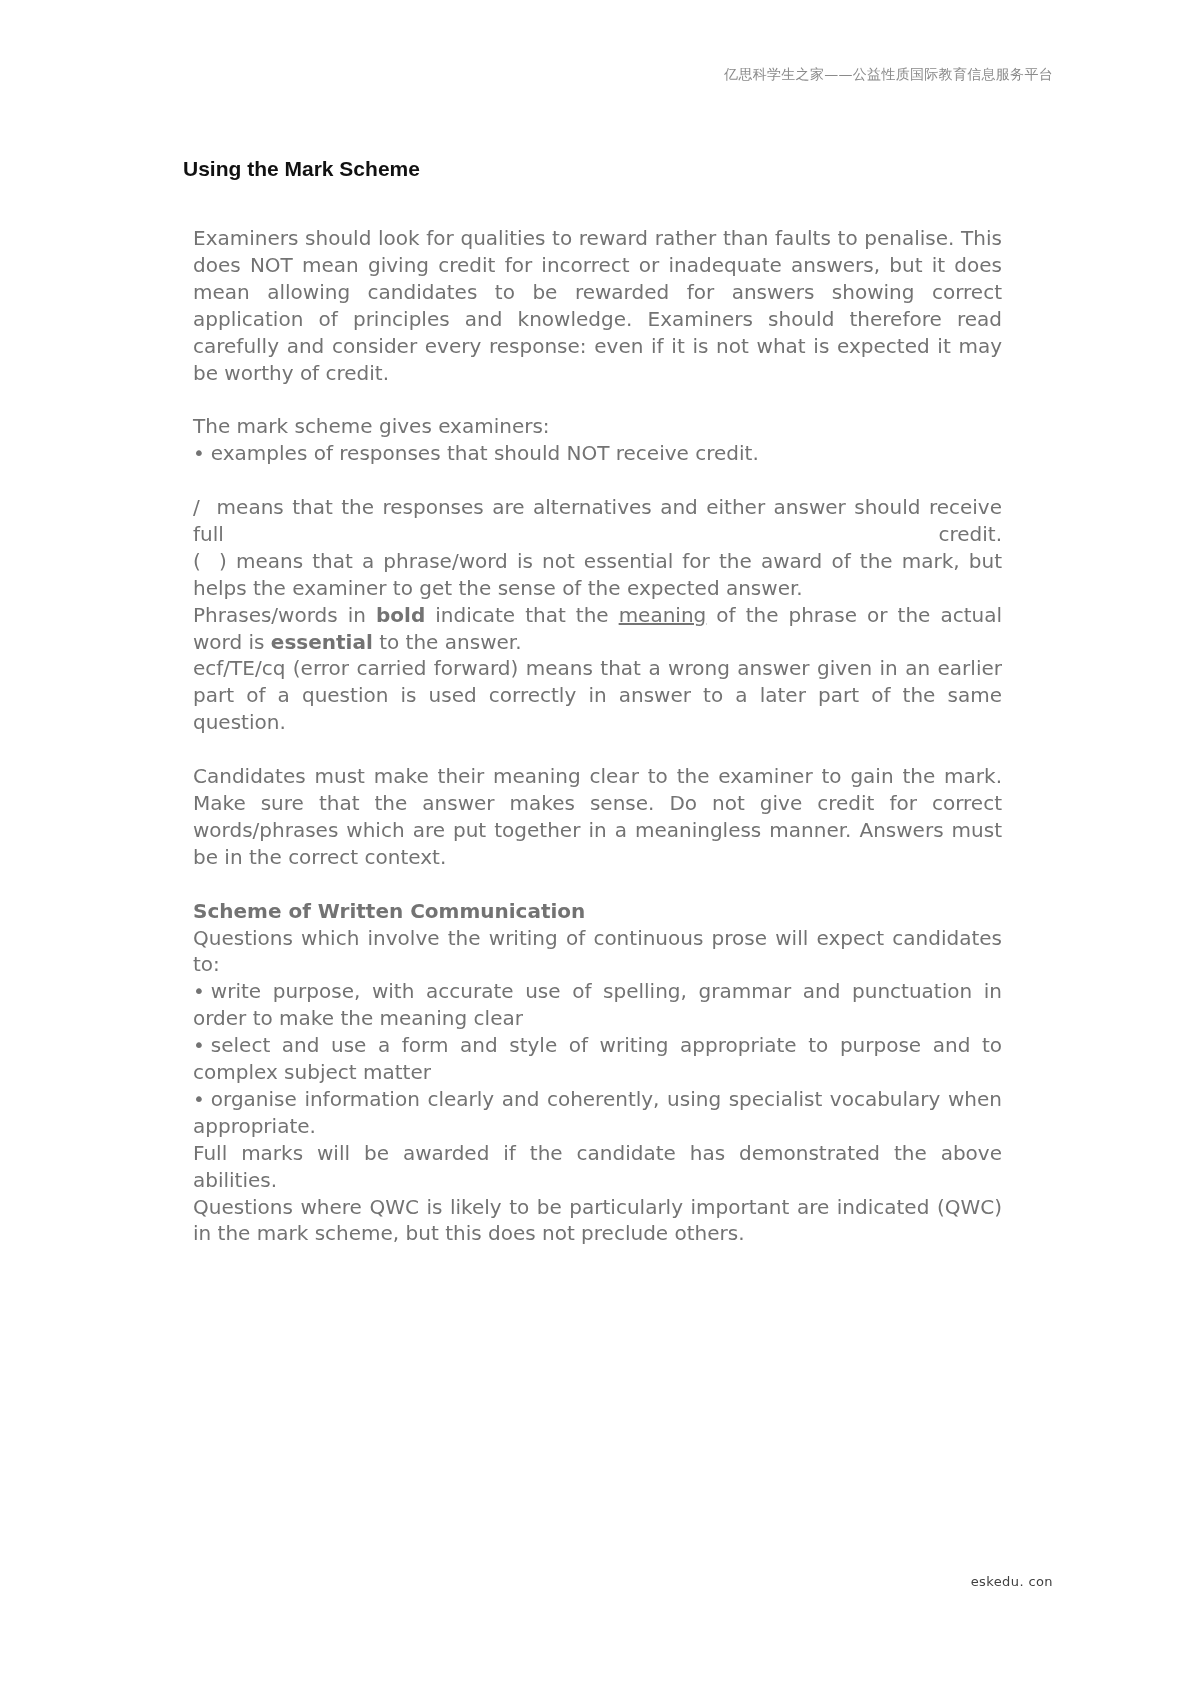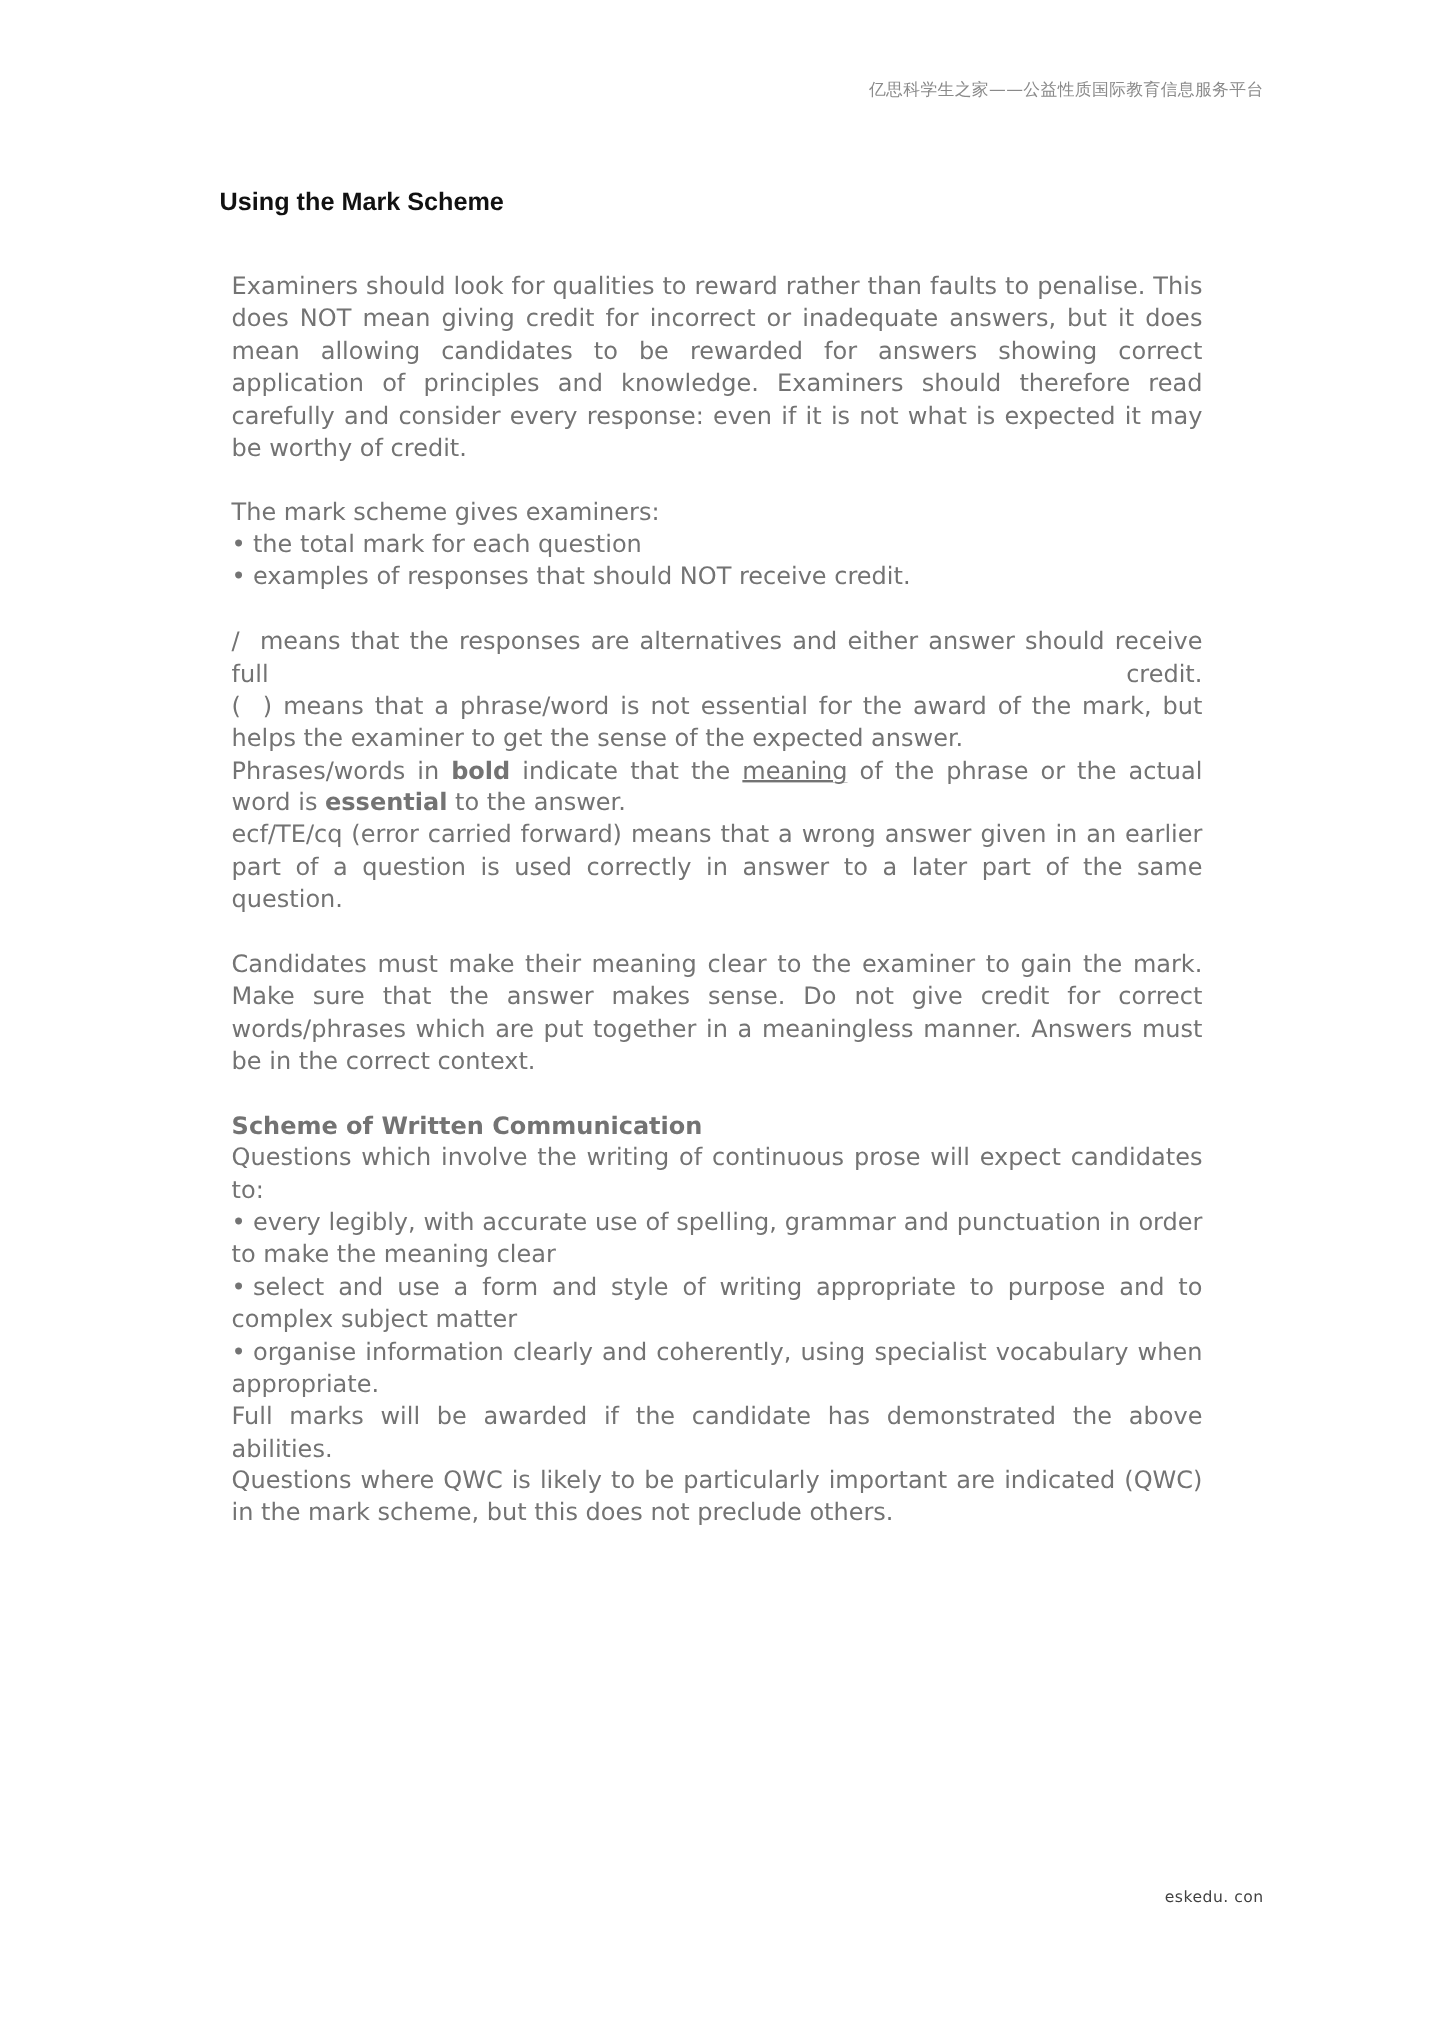--- a/index.html
+++ b/index.html
@@ -88,35 +88,34 @@
 
 <div class="header-watermark">亿思科学生之家——公益性质国际教育信息服务平台</div>
 
 <h1 class="heading-main">Using the Mark Scheme</h1>
 
 <div class="content">
   <p>Examiners should look for qualities to reward rather than faults to penalise. This does NOT mean giving credit for incorrect or inadequate answers, but it does mean allowing candidates to be rewarded for answers showing correct application of principles and knowledge. Examiners should therefore read carefully and consider every response: even if it is not what is expected it may be worthy of credit.</p>
   <div class="gap"></div>
 
   <p>The mark scheme gives examiners:</p>
-  <p class="bullet">the total mark for each question</p>
   <p class="bullet">examples of responses that should NOT receive credit.</p>
   <div class="gap"></div>
 
   <p class="justify-last" style="white-space: pre-wrap;">/  means that the responses are alternatives and either answer should receive full credit.</p>
   <p style="white-space: pre-wrap;">(  ) means that a phrase/word is not essential for the award of the mark, but helps the examiner to get the sense of the expected answer.</p>
   <p><span>Phrases/words in </span><span class="bold">bold</span><span> indicate that the </span><span class="underline">meaning</span><span> of the phrase or the actual word is </span><span class="bold">essential</span><span> to the answer.</span></p>
   <p>ecf/TE/cq (error carried forward) means that a wrong answer given in an earlier part of a question is used correctly in answer to a later part of the same question.</p>
   <div class="gap"></div>
 
   <p>Candidates must make their meaning clear to the examiner to gain the mark. Make sure that the answer makes sense. Do not give credit for correct words/phrases which are put together in a meaningless manner. Answers must be in the correct context.</p>
   <div class="gap"></div>
 
   <h2 class="subheading">Scheme of Written Communication</h2>
   <p>Questions which involve the writing of continuous prose will expect candidates to:</p>
-  <p class="bullet">every legibly, with accurate use of spelling, grammar and punctuation in order to make the meaning clear</p>
+  <p class="bullet">write purpose, with accurate use of spelling, grammar and punctuation in order to make the meaning clear</p>
   <p class="bullet">select and use a form and style of writing appropriate to purpose and to complex subject matter</p>
   <p class="bullet">organise information clearly and coherently, using specialist vocabulary when appropriate.</p>
   <p>Full marks will be awarded if the candidate has demonstrated the above abilities.</p>
   <p>Questions where QWC is likely to be particularly important are indicated (QWC) in the mark scheme, but this does not preclude others.</p>
 </div>
 
 <div class="footer-watermark">eskedu. con</div>
 
 </body></html>

